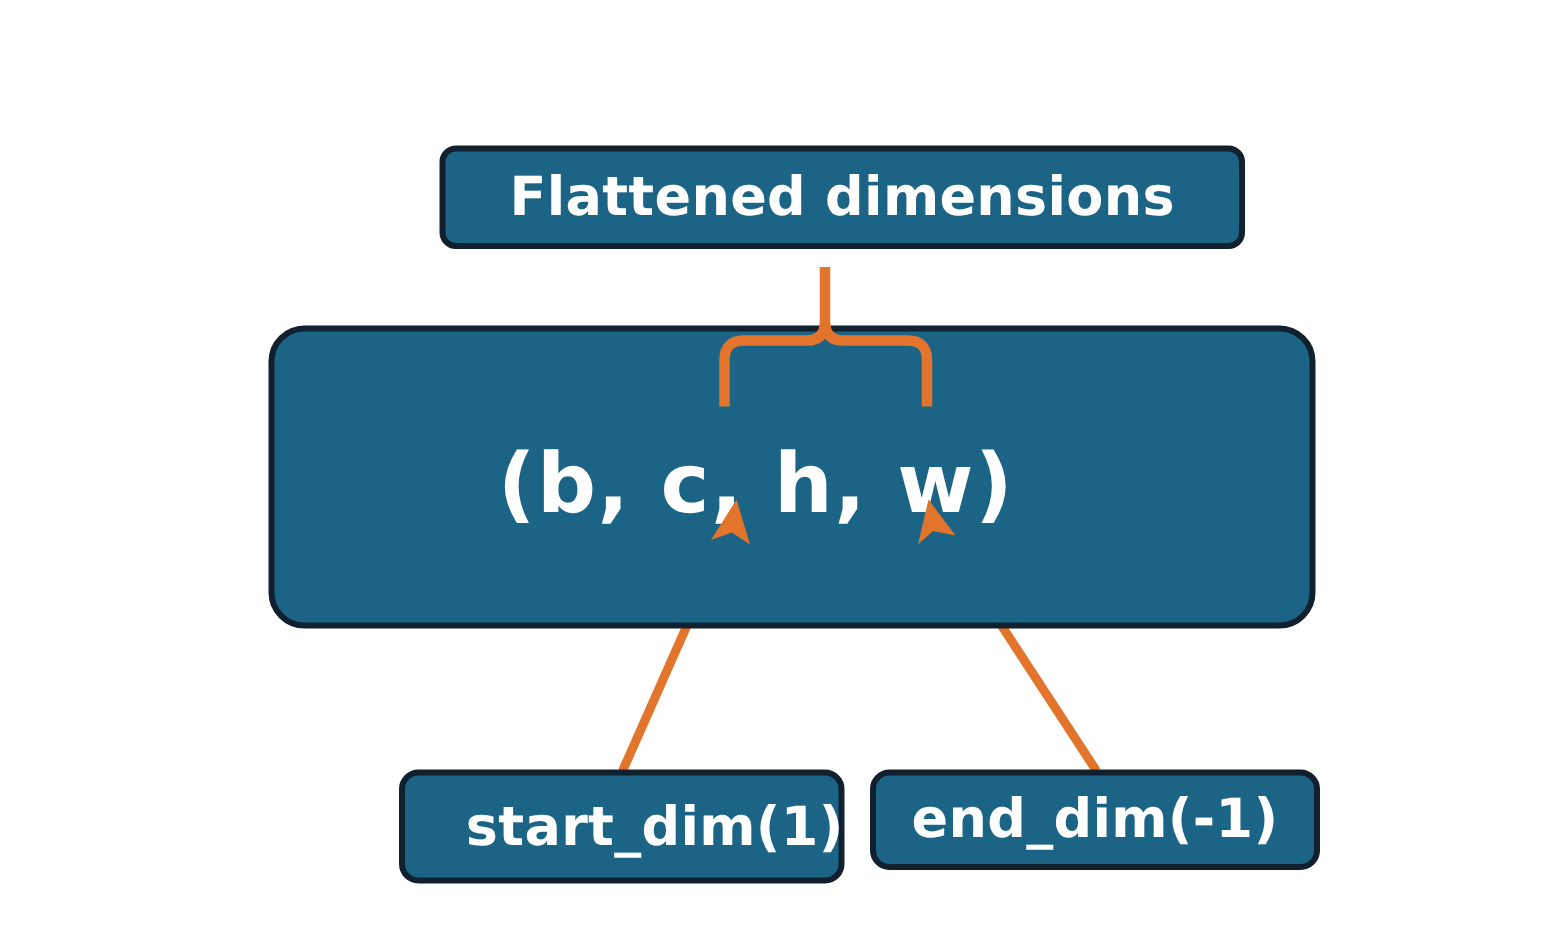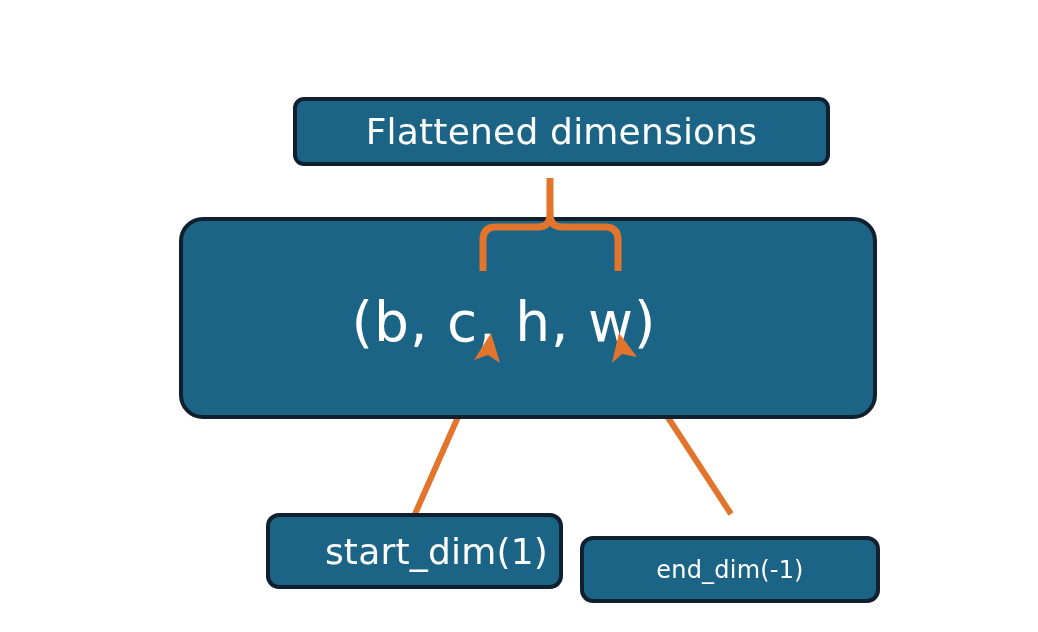--- a/index.html
+++ b/index.html
@@ -21,21 +21,21 @@
   .node {
     position: absolute;
     box-sizing: border-box;
     background: #1b6485;
     border: 4px solid #11202e;
     display: flex;
     align-items: center;
     justify-content: center;
     color: #ffffff;
     font-family: "DejaVu Sans", sans-serif;
-    font-weight: 400;
+    font-weight: 700;
     letter-spacing: 0.2px;
     white-space: nowrap;
     z-index: 2;
   }
   
   #node-flattened {
     left: 293px;
     top: 97px;
     width: 537px;
     height: 69px;
@@ -66,22 +66,21 @@
     border-radius: 13px;
     font-size: 36px;
     padding-left: 44px;
   }
   #node-end-dim {
     left: 580px;
     top: 513px;
     width: 300px;
     height: 67px;
     border-radius: 13px;
-    font-size: 24px;
-    margin-top: 23px;
+    font-size: 36px;
   }
   
   svg.overlay {
     position: absolute;
     left: 0;
     top: 0;
     width: 1038px;
     height: 632px;
     pointer-events: none;
   }

